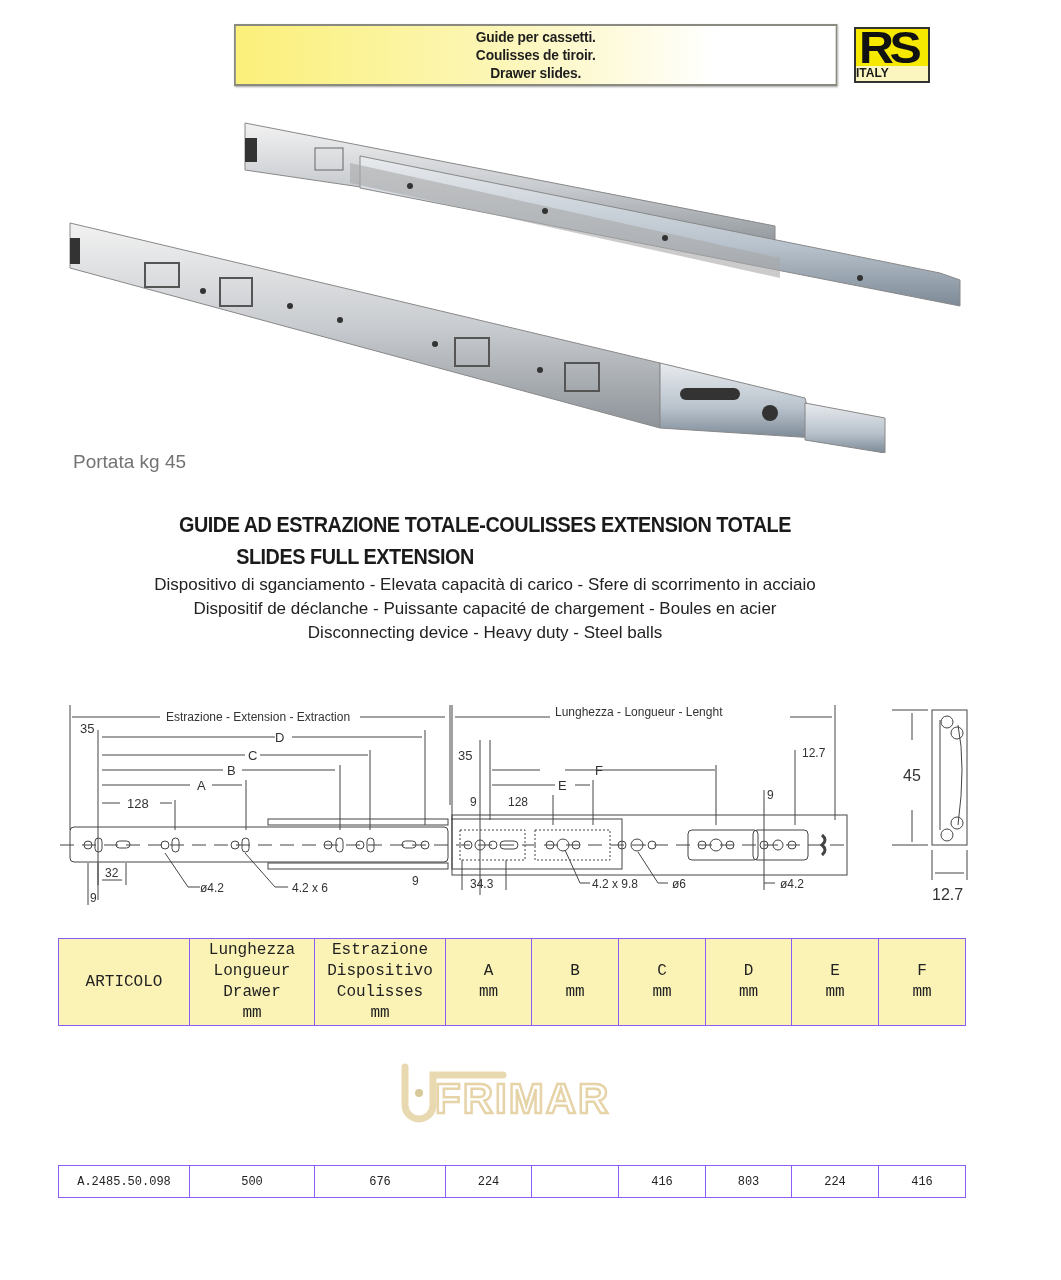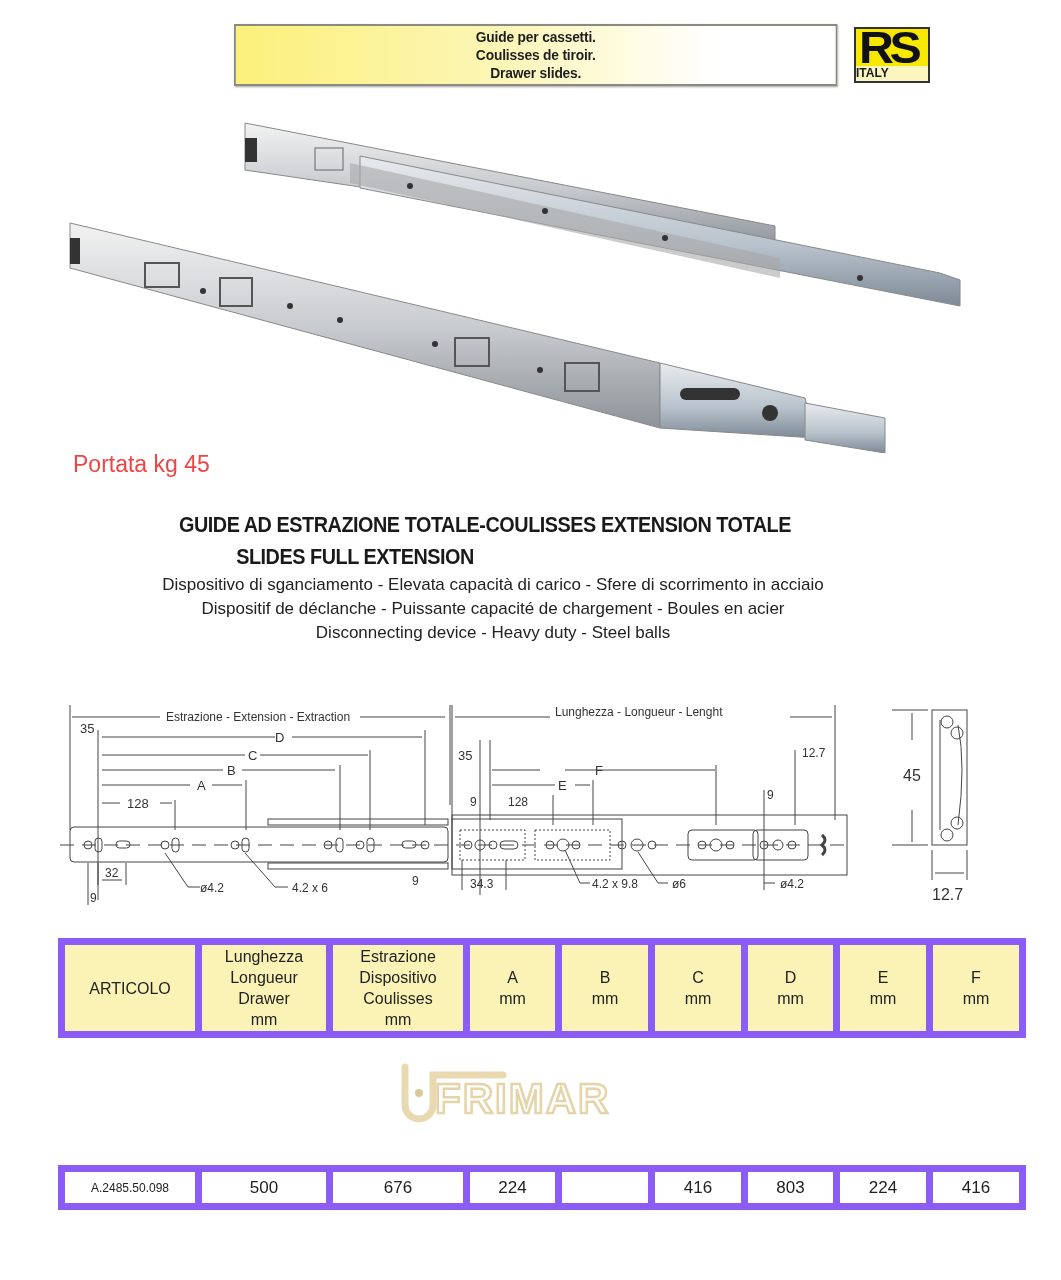--- a/index.html
+++ b/index.html
@@ -20,35 +20,35 @@
   .banner-text { text-align: center; font-family: "Liberation Sans", sans-serif; letter-spacing: -0.2px; }
   .logo {
     left: 854px; top: 27px; width: 76px; height: 56px; background: #fff;
     border: 2px solid #333; box-sizing: border-box;
   }
   .logo-top { height: 37px; background: #f7e800; position: relative; overflow: hidden; }
   .logo-rs { position: absolute; left: 3px; top: -6px; font-family: "Liberation Sans", sans-serif; font-weight: bold; font-size: 44px; color: #111; letter-spacing: -4px; transform: scaleX(1.1); transform-origin: left; }
   .logo-bottom { height: 15px; background: #fbf6c0; font-weight: bold; font-size: 12px; line-height: 15px; }
   
   .photo { left: 60px; top: 108px; width: 920px; height: 345px; }
-  .capacity { left: 73px; top: 451px; font-size: 23px; color: #ef4444; }
+  .capacity { left: 73px; top: 451px; font-size: 19px; color: #737373; }
   .title1 { left: 0; width: 970px; top: 512px; text-align: center; font-weight: bold; font-size: 22px; letter-spacing: -0.5px; transform: scaleX(0.9); }
   .title2 { left: 0; width: 710px; top: 544px; text-align: center; font-weight: bold; font-size: 22px; letter-spacing: -0.5px; transform: scaleX(0.9); }
-  .feat { left: 8px; width: 970px; text-align: center; font-size: 17px; color: #222; }
+  .feat { left: 0; width: 970px; text-align: center; font-size: 17px; color: #222; }
   
   .drawing { left: 60px; top: 695px; width: 945px; height: 215px; }
   .drawing text { font-family: "Liberation Sans", sans-serif; fill: #333; }
   
   table.spec { border-collapse: collapse; position: absolute; left: 58px; }
   table.spec td, table.spec th {
-    border: 7px solid #8b5cf6; text-align: center; vertical-align: middle;
-    font-family: Liberation Sans, sans-serif; font-weight: normal; color: #222; padding: 0;
+    border: 1px solid #8b5cf6; text-align: center; vertical-align: middle;
+    font-family: Liberation Mono, monospace; font-weight: normal; color: #222; padding: 0;
   }
   .head th { background: #fbf3b6; font-size: 16px; line-height: 21px; height: 86px; }
-  .data td { font-size: 17px; height: 31px; background: #fff; }
+  .data td { font-size: 12px; height: 31px; background: #fff; }
   .watermark { left: 395px; top: 1055px; width: 260px; height: 70px; }
 </style>
 </head>
 <body>
 
 <div class="abs banner">
   <div class="banner-text">Guide per cassetti.</div>
   <div class="banner-text">Coulisses de tiroir.</div>
   <div class="banner-text">Drawer slides.</div>
 </div>

